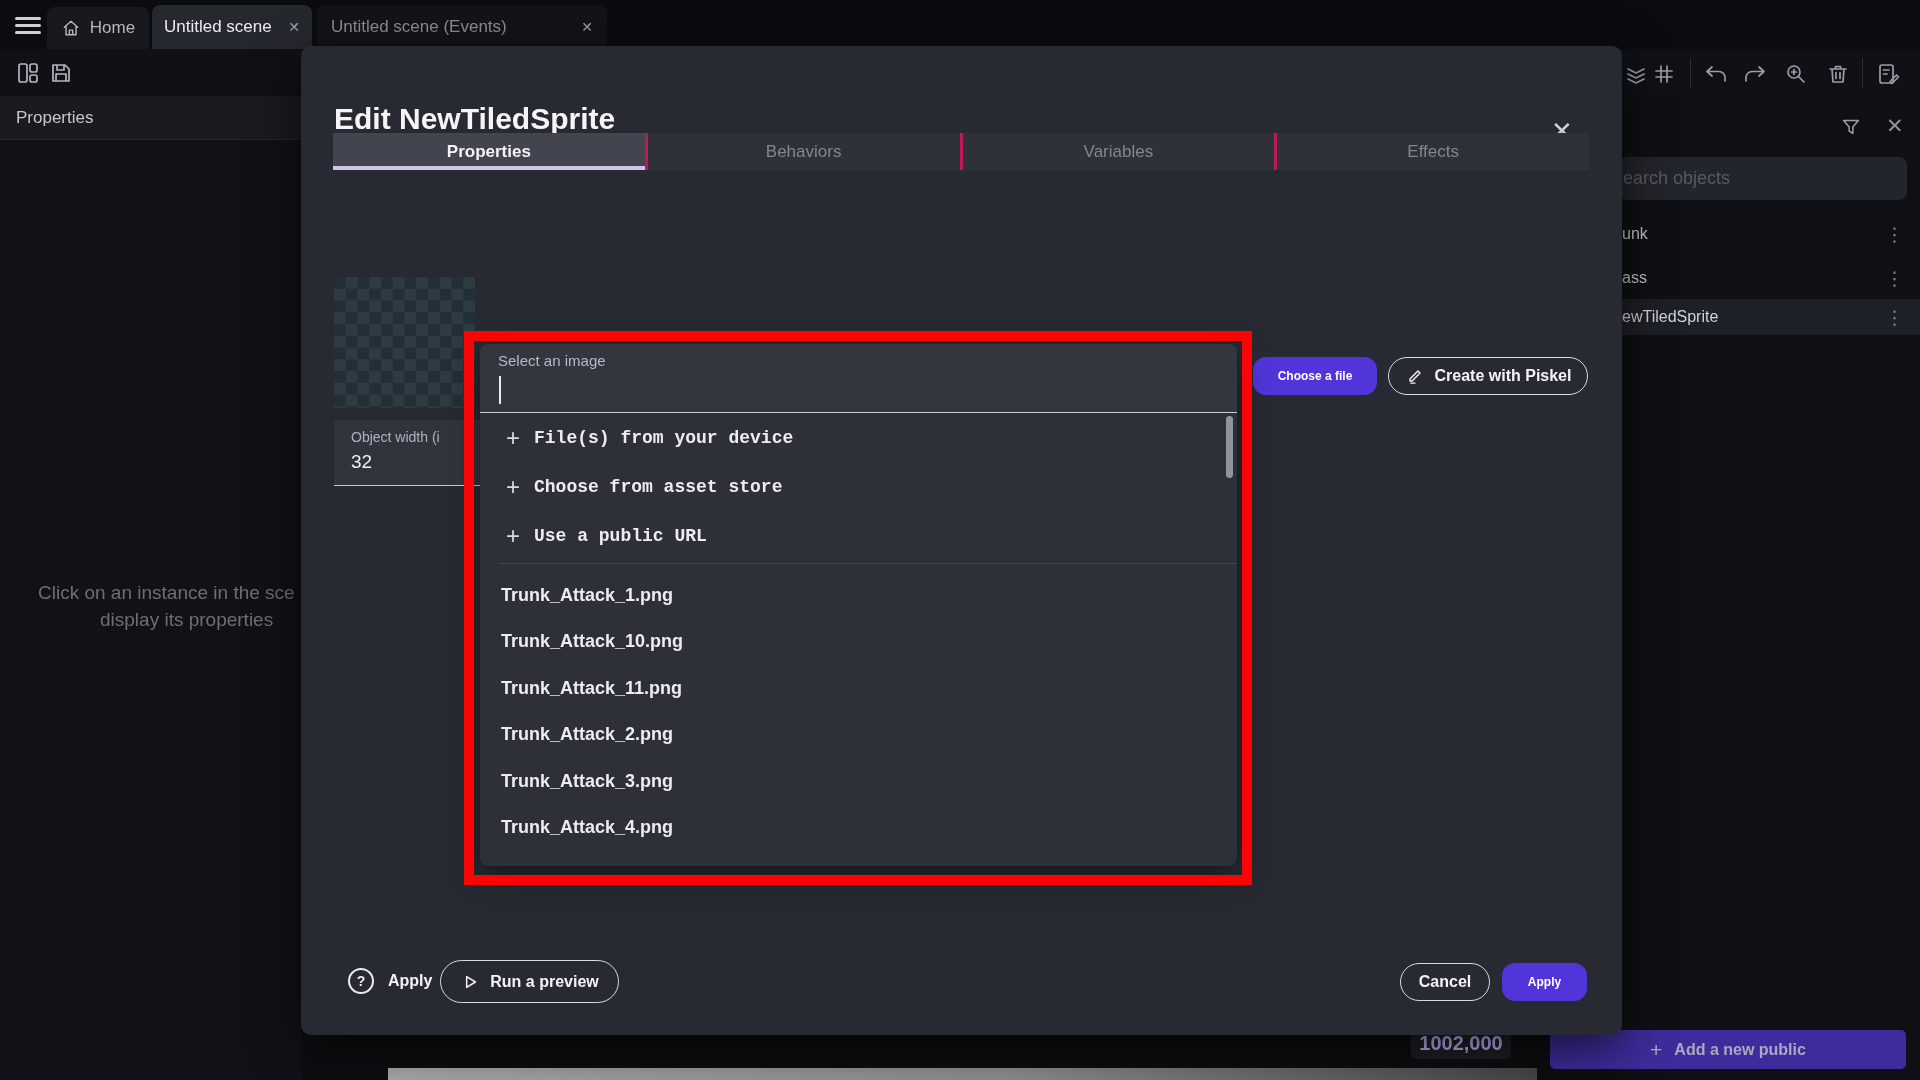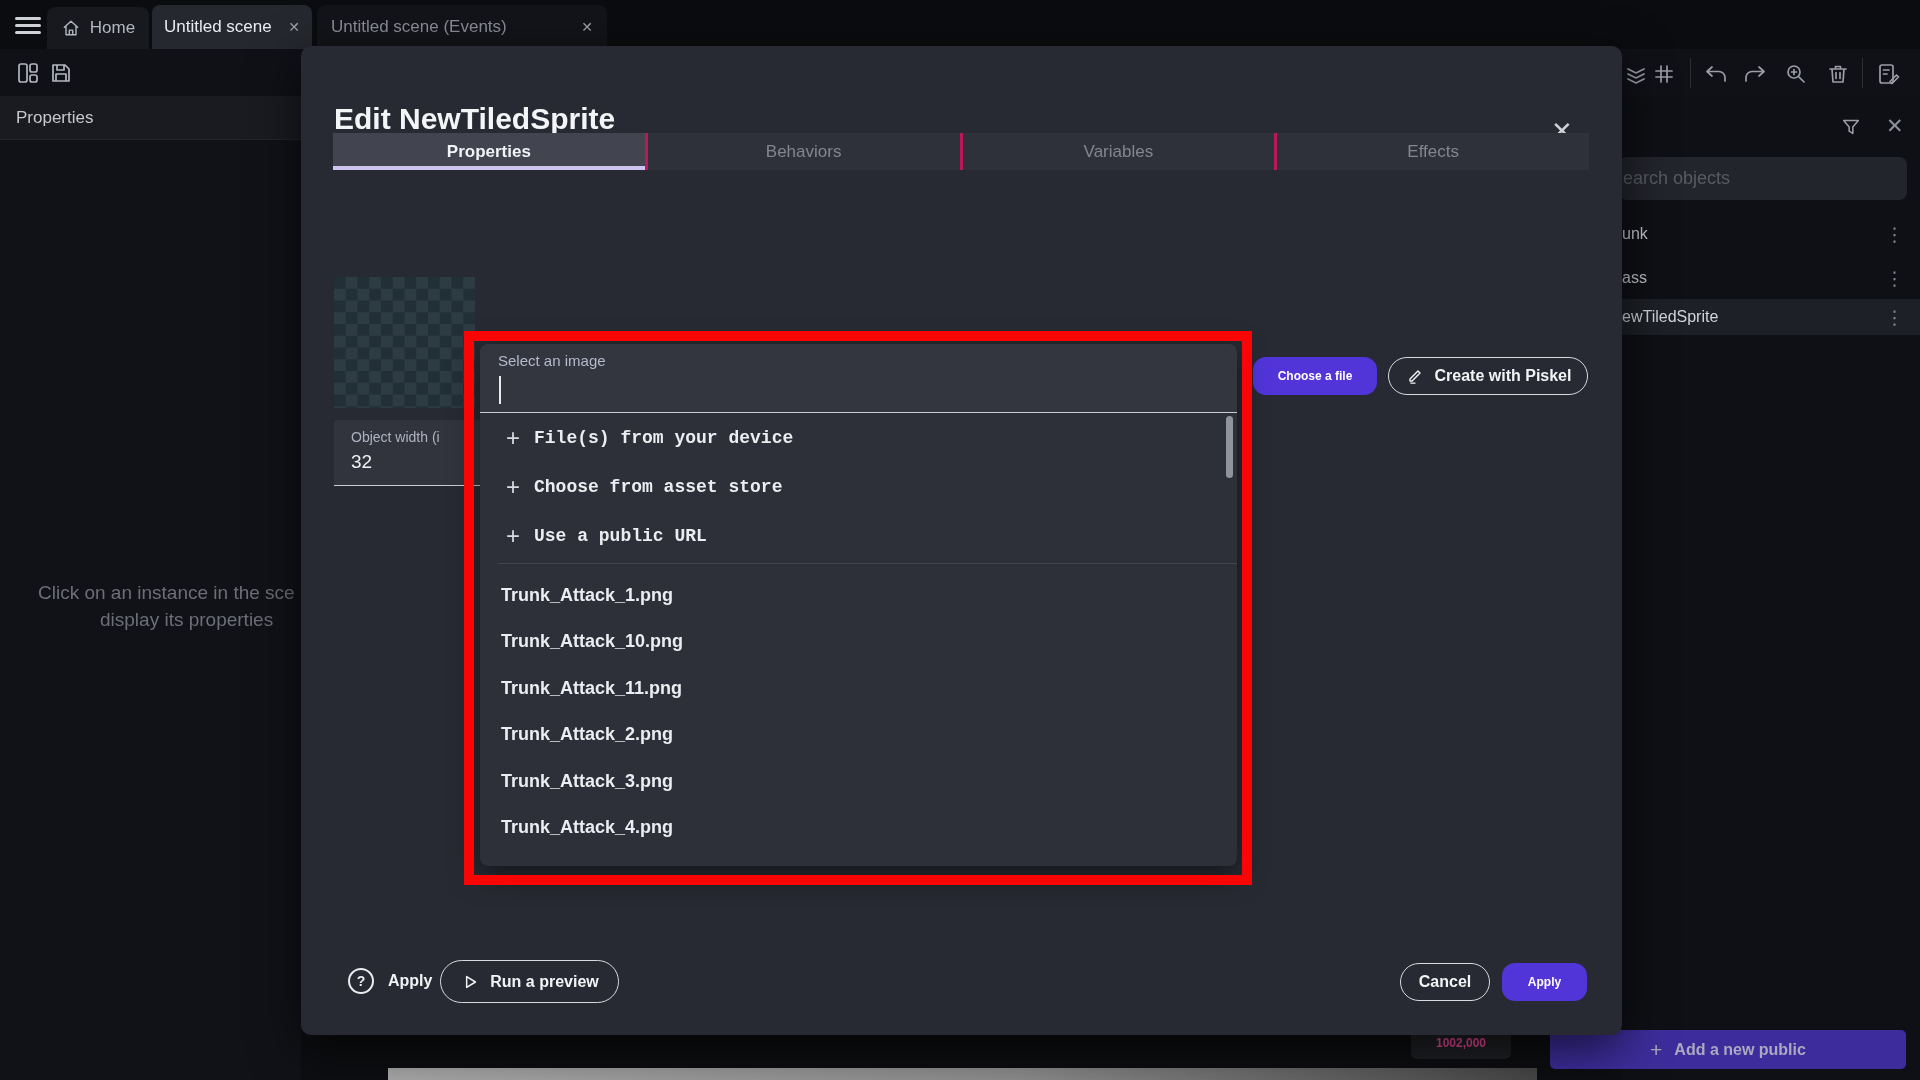--- a/index.html
+++ b/index.html
@@ -30,21 +30,21 @@
   .search{left:1619px;top:157px;width:288px;height:43px;background:#23252c;border:none;border-radius:8px;
     color:#c6c8ce;font-size:18px;font-family:"Liberation Sans",sans-serif;padding:0 10px 0 4px;box-sizing:border-box;outline:none;}
   .search::placeholder{color:#585b63;}
   .orow{left:1622px;width:298px;height:44px;display:flex;align-items:center;font-size:16px;color:#c3c5cb;}
   .kebab{position:absolute;right:16px;font-size:19px;color:#85888f;cursor:pointer;line-height:1;}
   .addbtn{left:1550px;top:1030px;width:356px;height:39px;background:#3d2d9c;border-radius:5px;
     display:flex;align-items:center;justify-content:center;gap:12px;color:#aba8bf;cursor:pointer;}
   .addbtn .pl{font-size:21px;font-weight:400;}
   .addbtn .lb{font-size:16px;font-weight:700;}
   .badge{left:1411px;top:1027px;width:100px;height:32px;background:#1f2024;border-radius:6px;z-index:1;
-    display:flex;align-items:center;justify-content:center;font-size:12px;font-weight:700;color:#ec4899;}
+    display:flex;align-items:center;justify-content:center;font-size:20px;font-weight:700;color:#c4b5fd;}
   .strip{left:388px;top:1068px;width:1149px;height:12px;background:linear-gradient(90deg,#ababab,#8f8f8f 55%,#474747);}
   
   .modal{left:301px;top:46px;width:1321px;height:989px;background:#272a32;border-radius:10px;z-index:10;
     box-shadow:0 14px 50px rgba(0,0,0,.65);}
   .mtitle{left:33px;top:56px;font-size:30px;font-weight:700;color:#f4f5f7;}
   .mclose{left:1250px;top:70px;font-size:26px;color:#ced1d7;cursor:pointer;}
   .mtabs{left:32px;top:87px;width:1256px;height:37px;display:flex;}
   .mtab{flex:1;display:flex;align-items:center;justify-content:center;font-size:17px;
     background:#2e313a;color:#83868f;cursor:pointer;}
   .mtab + .mtab{border-left:3px solid #be185d;}

